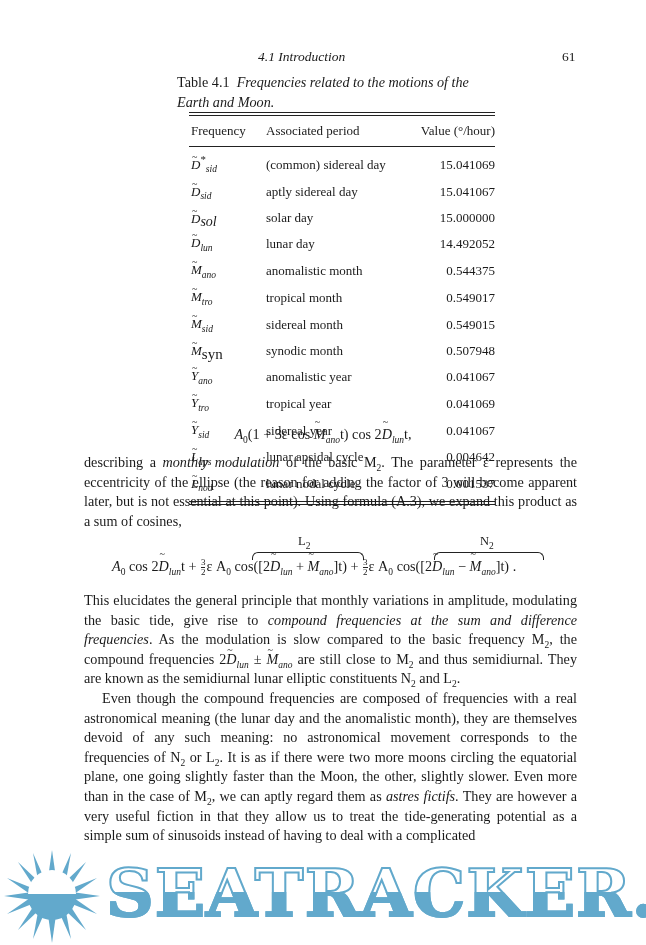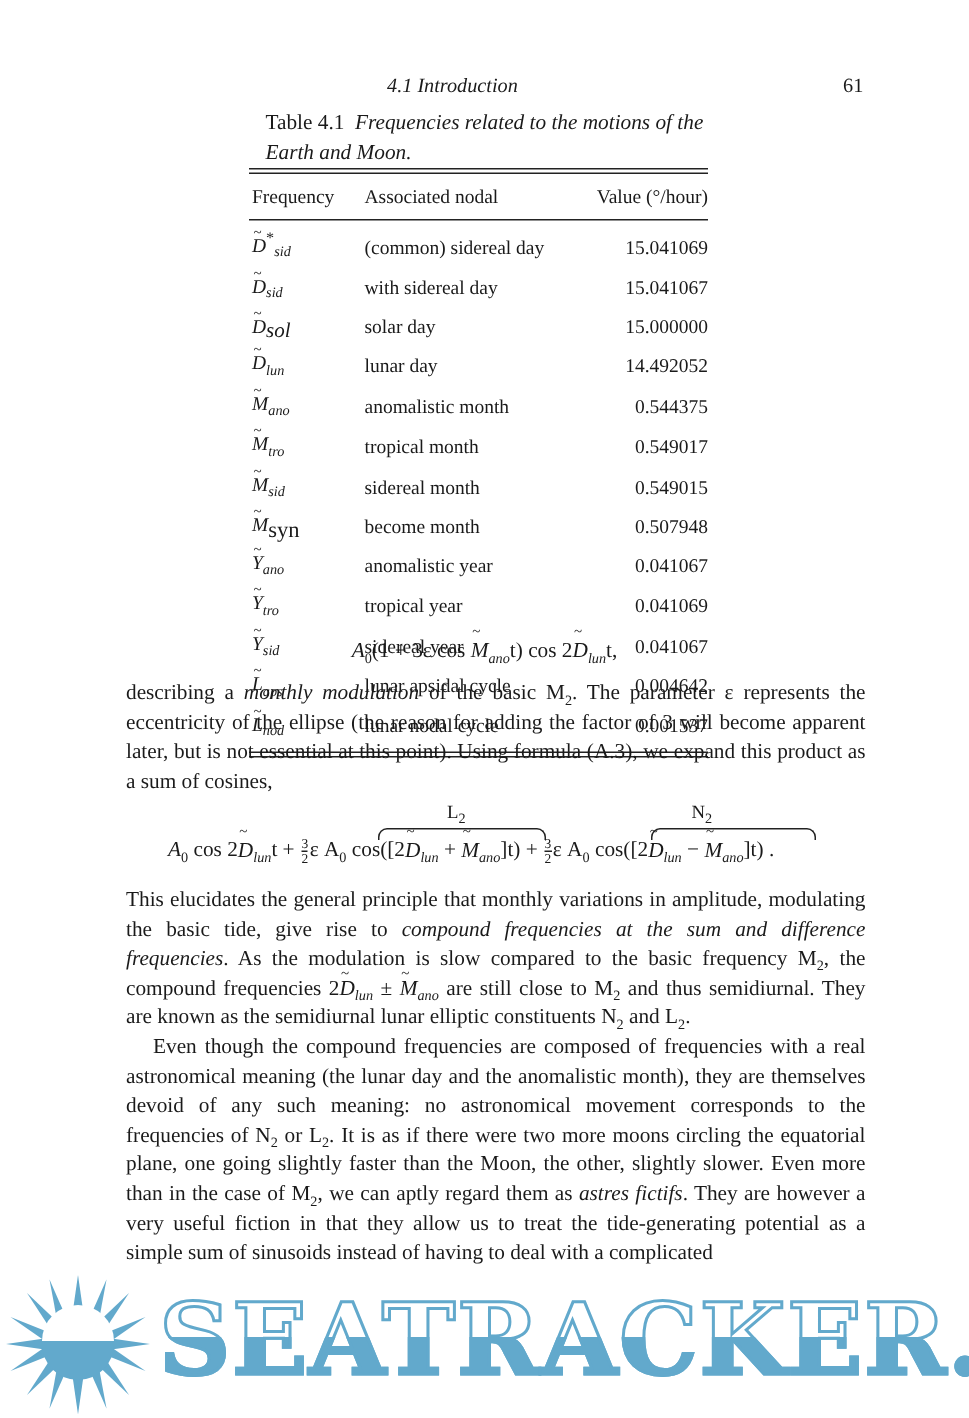--- a/index.html
+++ b/index.html
@@ -6,21 +6,21 @@
   body { width: 646px; height: 945px; position: relative; overflow: hidden;
          font-family: "Liberation Serif", "DejaVu Serif", serif; color: #1a1a1a; }
   .abs { position: absolute; }
   .running-head { top: 49px; left: 0; width: 646px; font-size: 13.5px; }
   .running-head .title { position: absolute; left: 258px; font-style: italic; }
   .running-head .pnum { position: absolute; left: 562px; }
 
   .caption { left: 177px; top: 73px; width: 310px; font-size: 14.2px; line-height: 19.5px; }
   .caption .cap-text { font-style: italic; }
 
-  .table-wrap { left: 166px; top: 112px; width: 306px; }
+  .table-wrap { left: 189px; top: 112px; width: 306px; }
   .rule { height: 1px; background: #222; width: 306px; }
   .rule.thin { height: 0.8px; }
   .gap2 { height: 2px; }
   table { border-collapse: collapse; width: 306px; font-size: 13px; }
   th { font-weight: normal; text-align: left; padding: 0; height: 30px; }
   td { padding: 0; height: 17.1px; line-height: 17px; }
   .c1 { width: 75px; padding-left: 2px; }
   .c2 { width: 140px; }
   .c3 { text-align: right; padding-left: 2px; }
   .sym { font-style: italic; position: relative; }
@@ -68,37 +68,37 @@
 </div>
 
 <div class="abs table-wrap">
   <div class="rule thin"></div>
   <div class="gap2"></div>
   <div class="rule thin"></div>
   <table>
     <thead>
       <tr>
         <th class="c1">Frequency</th>
-        <th class="c2">Associated nodal</th>
+        <th class="c2">Associated period</th>
         <th class="c3">Value (°/hour)</th>
       </tr>
     </thead>
   </table>
   <div class="rule thin"></div>
   <div style="height:5px"></div>
   <table id="tbody-table">
     <tbody id="table-body">
         <tr>
           <td class="c1"><span class="sym" style="font-style: italic;"><span class="tl">~</span><span>D</span></span><sup>*</sup><sub style="font-style:italic;font-size:9.5px">sid</sub></td>
           <td class="c2">(common) sidereal day</td>
           <td class="c3 val" style="padding-left:2px">15.041069</td>
         </tr>
         <tr>
           <td class="c1"><span class="sym" style="font-style: italic;"><span class="tl">~</span><span>D</span></span><sup></sup><sub style="font-style:italic;font-size:9.5px">sid</sub></td>
-          <td class="c2">with sidereal day</td>
+          <td class="c2">aptly sidereal day</td>
           <td class="c3 val" style="padding-left:2px">15.041067</td>
         </tr>
         <tr>
           <td class="c1"><span class="sym" style="font-style: italic;"><span class="tl">~</span><span>D</span></span><sup></sup><sub style="font-style:italic;font-size:14px">sol</sub></td>
           <td class="c2">solar day</td>
           <td class="c3 val" style="padding-left:2px">15.000000</td>
         </tr>
         <tr>
           <td class="c1"><span class="sym" style="font-style: italic;"><span class="tl">~</span><span>D</span></span><sup></sup><sub style="font-style:italic;font-size:9.5px">lun</sub></td>
           <td class="c2">lunar day</td>
@@ -114,21 +114,21 @@
           <td class="c2">tropical month</td>
           <td class="c3 val" style="padding-left:12px">0.549017</td>
         </tr>
         <tr>
           <td class="c1"><span class="sym" style="font-style: italic;"><span class="tl">~</span><span>M</span></span><sup></sup><sub style="font-style:italic;font-size:9.5px">sid</sub></td>
           <td class="c2">sidereal month</td>
           <td class="c3 val" style="padding-left:12px">0.549015</td>
         </tr>
         <tr>
           <td class="c1"><span class="sym" style="font-style: italic;"><span class="tl">~</span><span>M</span></span><sup></sup><sub style="font-size:15px">syn</sub></td>
-          <td class="c2">become month</td>
+          <td class="c2">synodic month</td>
           <td class="c3 val" style="padding-left:12px">0.507948</td>
         </tr>
         <tr>
           <td class="c1"><span class="sym" style="font-style: italic;"><span class="tl">~</span><span>Y</span></span><sup></sup><sub style="font-style:italic;font-size:9.5px">ano</sub></td>
           <td class="c2">anomalistic year</td>
           <td class="c3 val" style="padding-left:12px">0.041067</td>
         </tr>
         <tr>
           <td class="c1"><span class="sym" style="font-style: italic;"><span class="tl">~</span><span>Y</span></span><sup></sup><sub style="font-style:italic;font-size:9.5px">tro</sub></td>
           <td class="c2">tropical year</td>
@@ -161,21 +161,21 @@
   <i>A</i><sub>0</sub><span>(1 + 3ε cos </span><span class="tl-wrap"><span class="tl">~</span><i>M</i></span><sub><i>ano</i></sub><i style="font-style:normal">t) cos 2</i><span class="tl-wrap"><span class="tl">~</span><i>D</i></span><sub><i>lun</i></sub><span>t,</span>
 </div>
 
 <div class="abs body-text" style="top:453px;">
   <p><span>describing a </span><em>monthly modulation</em><span> of the basic M</span><sub>2</sub><span>. The parameter ε represents the eccentricity of the ellipse (the reason for adding the factor of 3 will become apparent later, but is not essential at this point). Using formula (A.3), we expand this product as a sum of cosines,</span></p>
 </div>
 
 <div class="abs eq2 math">
   <span class="brace-label" style="left:186px; top:-2px;"><span>L</span><sub>2</sub></span>
   <span class="brace" style="left:140px; width:110px; top:16px;"></span>
-  <span class="brace-label" style="left:349px; top:-2px;text-align:center;"><span>N</span><sub>2</sub></span>
+  <span class="brace-label" style="left:368px; top:-2px;text-align:center;"><span>N</span><sub>2</sub></span>
   <span class="brace" style="left:322px; width:108px; top:16px;"></span>
   <div style="position:absolute; top:22px; left:0;">
     <i>A</i><sub>0</sub><span> cos 2</span><span class="tl-wrap"><span class="tl">~</span><i>D</i></span><sub><i>lun</i></sub><i style="font-style:normal">t + </i><span class="frac"><span class="num">3</span><span>2</span></span><span>ε A</span><sub>0</sub><span> cos([2</span><span class="tl-wrap"><span class="tl">~</span><i>D</i></span><sub><i>lun</i></sub><span> + </span><span class="tl-wrap"><span class="tl">~</span><i>M</i></span><sub><i>ano</i></sub><span>]t) + </span><span class="frac"><span class="num">3</span><span>2</span></span><span>ε A</span><sub>0</sub><span> cos([2</span><span class="tl-wrap"><span class="tl">~</span><i>D</i></span><sub><i>lun</i></sub><span> − </span><span class="tl-wrap"><span class="tl">~</span><i>M</i></span><sub><i>ano</i></sub><span>]t) .</span>
   </div>
 </div>
 
 <div class="abs body-text" style="top:591px;">
   <p><span>This elucidates the general principle that monthly variations in amplitude, modulating the basic tide, give rise to </span><em>compound frequencies at the sum and difference frequencies</em><span>. As the modulation is slow compared to the basic frequency M</span><sub>2</sub><span>, the compound frequencies 2</span><span class="tl-wrap"><span class="tl">~</span><i>D</i></span><sub><i>lun</i></sub><span> ± </span><span class="tl-wrap"><span class="tl">~</span><i>M</i></span><sub><i>ano</i></sub><span> are still close to M</span><sub>2</sub><span> and thus semidiurnal. They are known as the semidiurnal lunar elliptic constituents N</span><sub>2</sub><span> and L</span><sub>2</sub><span>.</span></p>
   <p class="indent"><span>Even though the compound frequencies are composed of frequencies with a real astronomical meaning (the lunar day and the anomalistic month), they are themselves devoid of any such meaning: no astronomical movement corresponds to the frequencies of N</span><sub>2</sub><span> or L</span><sub>2</sub><span>. It is as if there were two more moons circling the equatorial plane, one going slightly faster than the Moon, the other, slightly slower. Even more than in the case of M</span><sub>2</sub><span>, we can aptly regard them as </span><em>astres fictifs</em><span>. They are however a very useful fiction in that they allow us to treat the tide-generating potential as a simple sum of sinusoids instead of having to deal with a complicated</span></p>
 </div>

